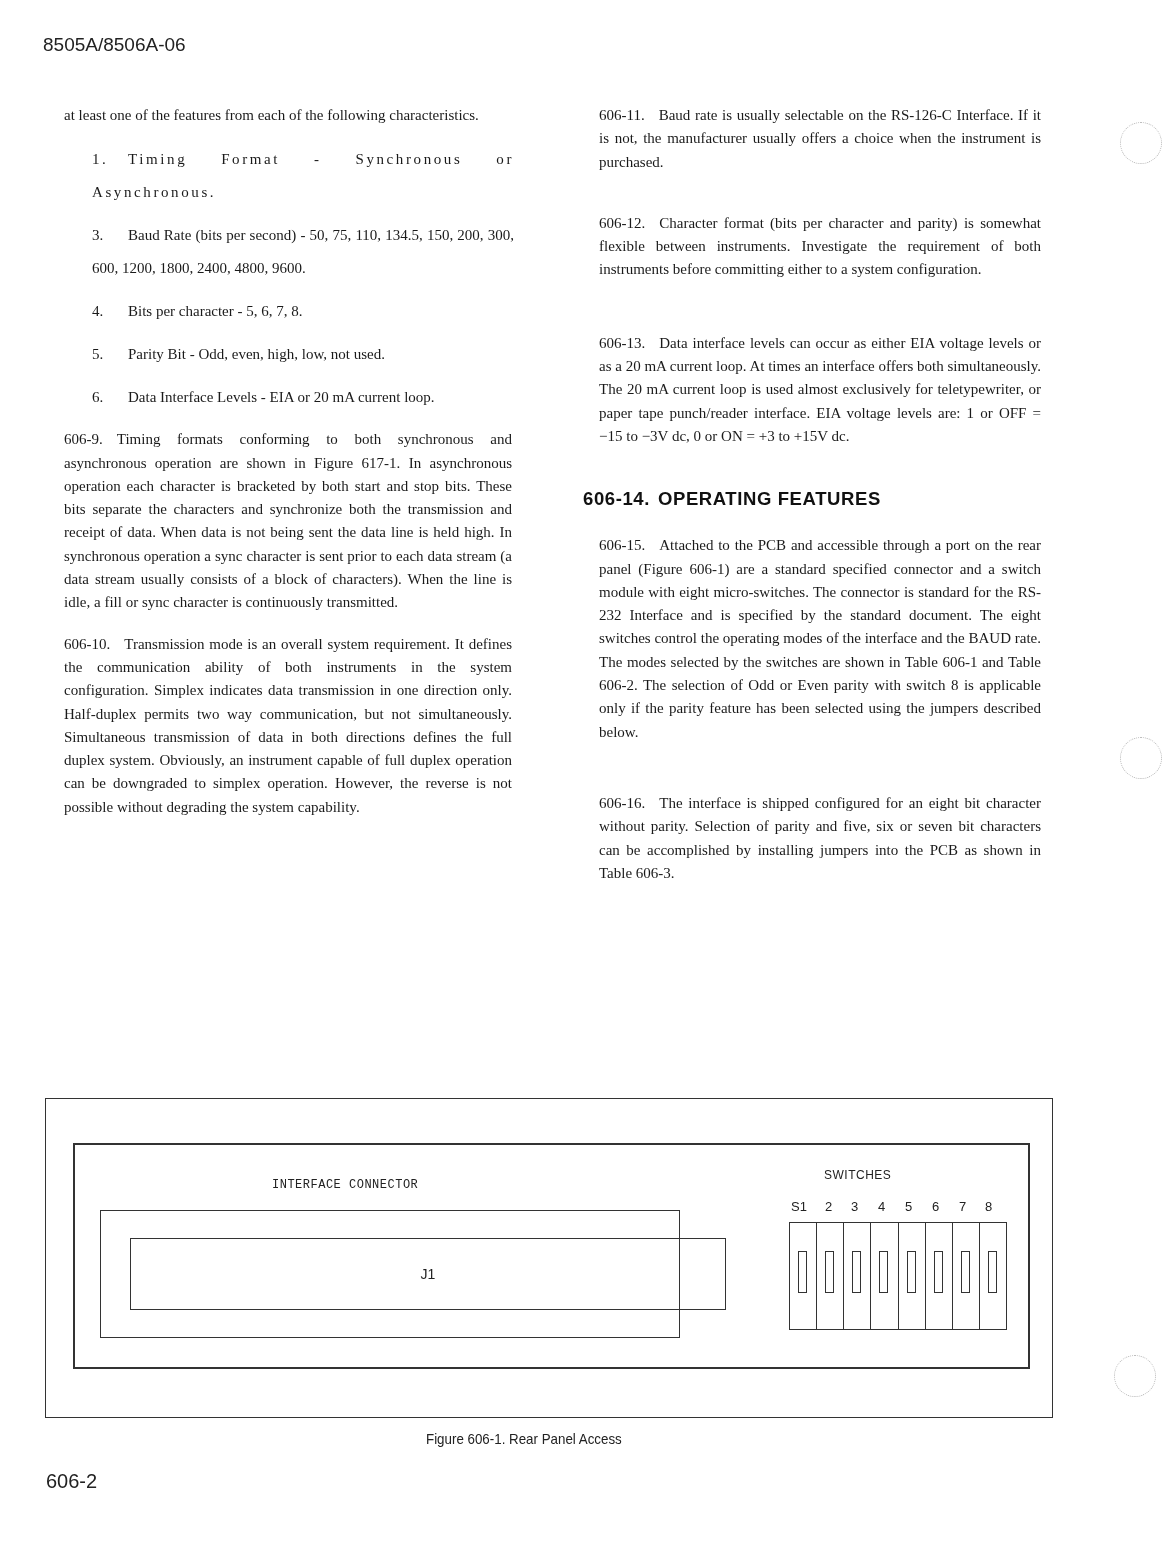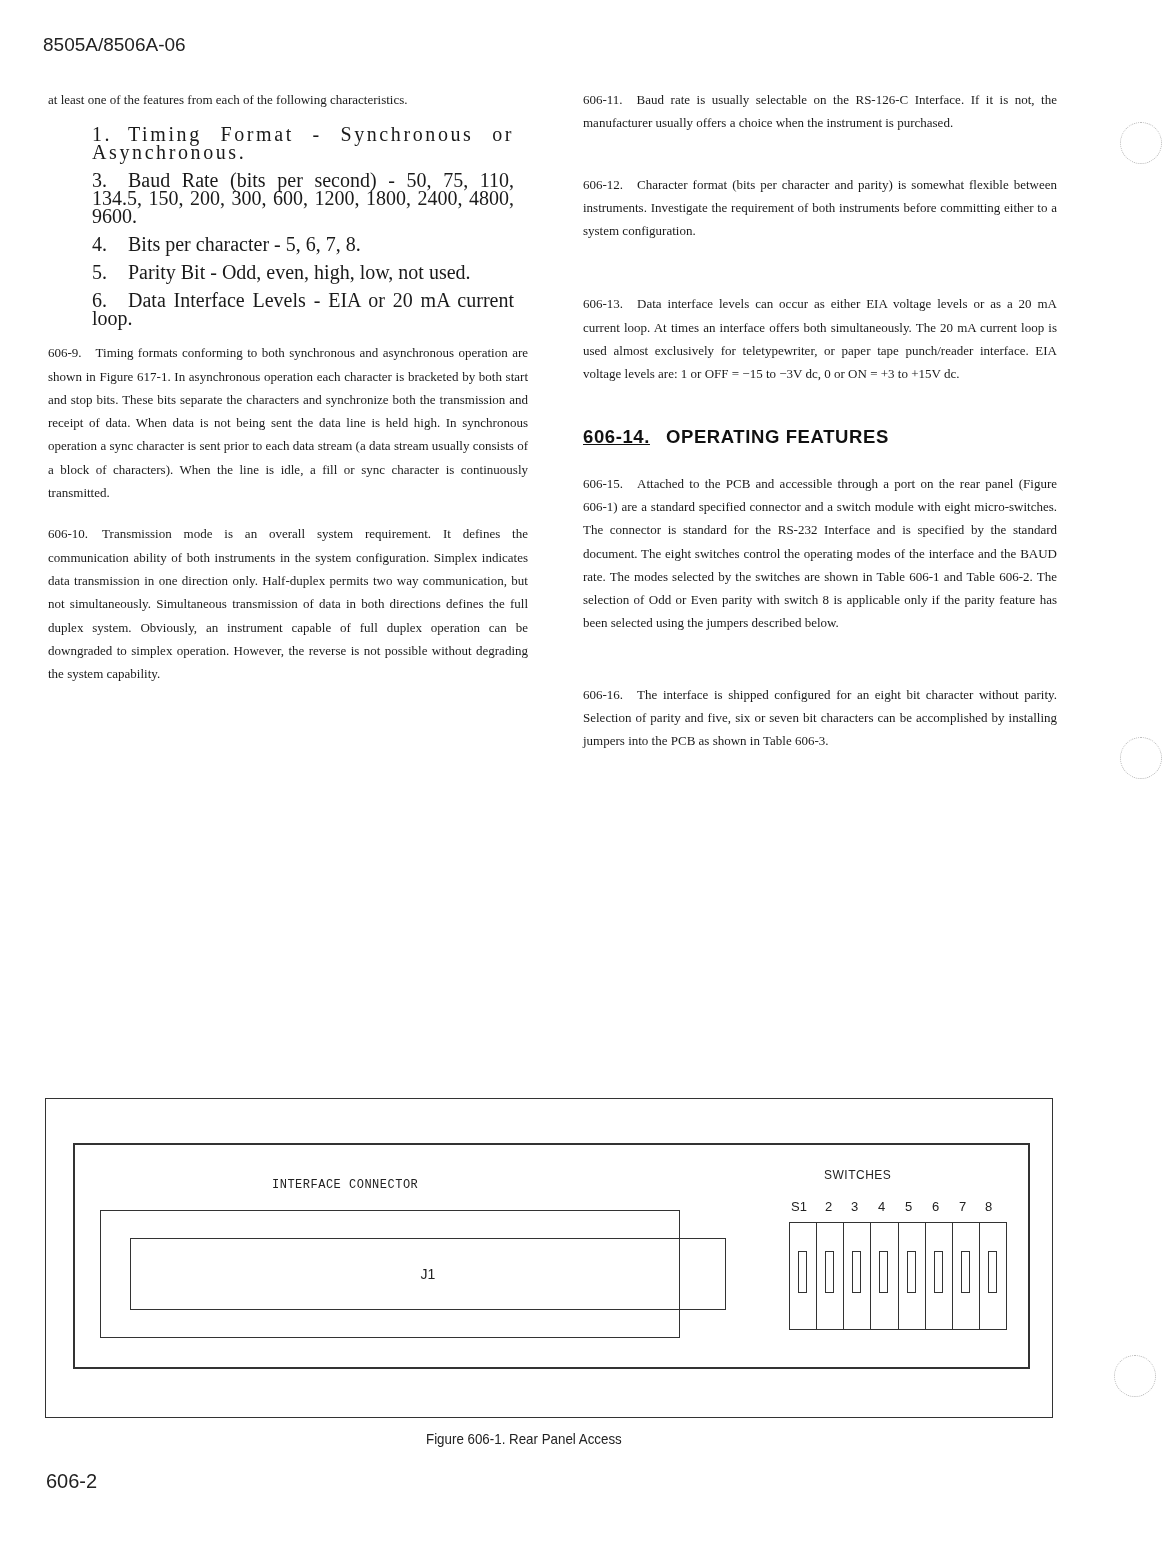--- a/index.html
+++ b/index.html
@@ -10,33 +10,33 @@
   }
   .hdr {
     position: absolute; left: 43px; top: 34px;
     font-family: "Liberation Sans", "DejaVu Sans", sans-serif;
     font-size: 19px; color: #222;
   }
   .col { position: absolute; top: 88px; width: 480px; }
   .col.left { left: 48px; }
   .col.right { left: 583px; width: 474px; }
   p.body {
-    margin: 0; font-size: 13px; line-height: 23.3px;
+    margin: 16px; font-size: 15px; line-height: 23.3px;
     text-align: justify; text-align-last: left;
   }
   .list { margin: 16px 0 0 0; padding: 0 0 0 44px; list-style: none; }
-  .list li { margin: 0 14px 10px 0; font-size: 20px; line-height: 18px; text-align: justify; }
+  .list li { margin: 0 14px 10px 0; font-size: 15px; line-height: 33px; text-align: justify; }
   .list li .num { display: inline-block; width: 36px; }
   .list li.spaced { letter-spacing: 2.6px; }
   .heading {
     font-family: "Liberation Sans", "DejaVu Sans", sans-serif;
     font-weight: bold; font-size: 18.5px; letter-spacing: 0.6px; color: #111;
     margin: 0;
   }
-  .heading .hnum { margin-right: 16px; text-decoration: underline; }
+  .heading .hnum { margin-right: 8px; }
   .pnum { margin-right: 14px; }
 
   
   .fig-outer {
     position: absolute; left: 45px; top: 1098px; width: 1008px; height: 320px;
     border: 1.5px solid #333; box-sizing: border-box;
   }
   .fig-panel {
     position: absolute; left: 73px; top: 1143px; width: 957px; height: 226px;
     border: 2px solid #333; box-sizing: border-box;

